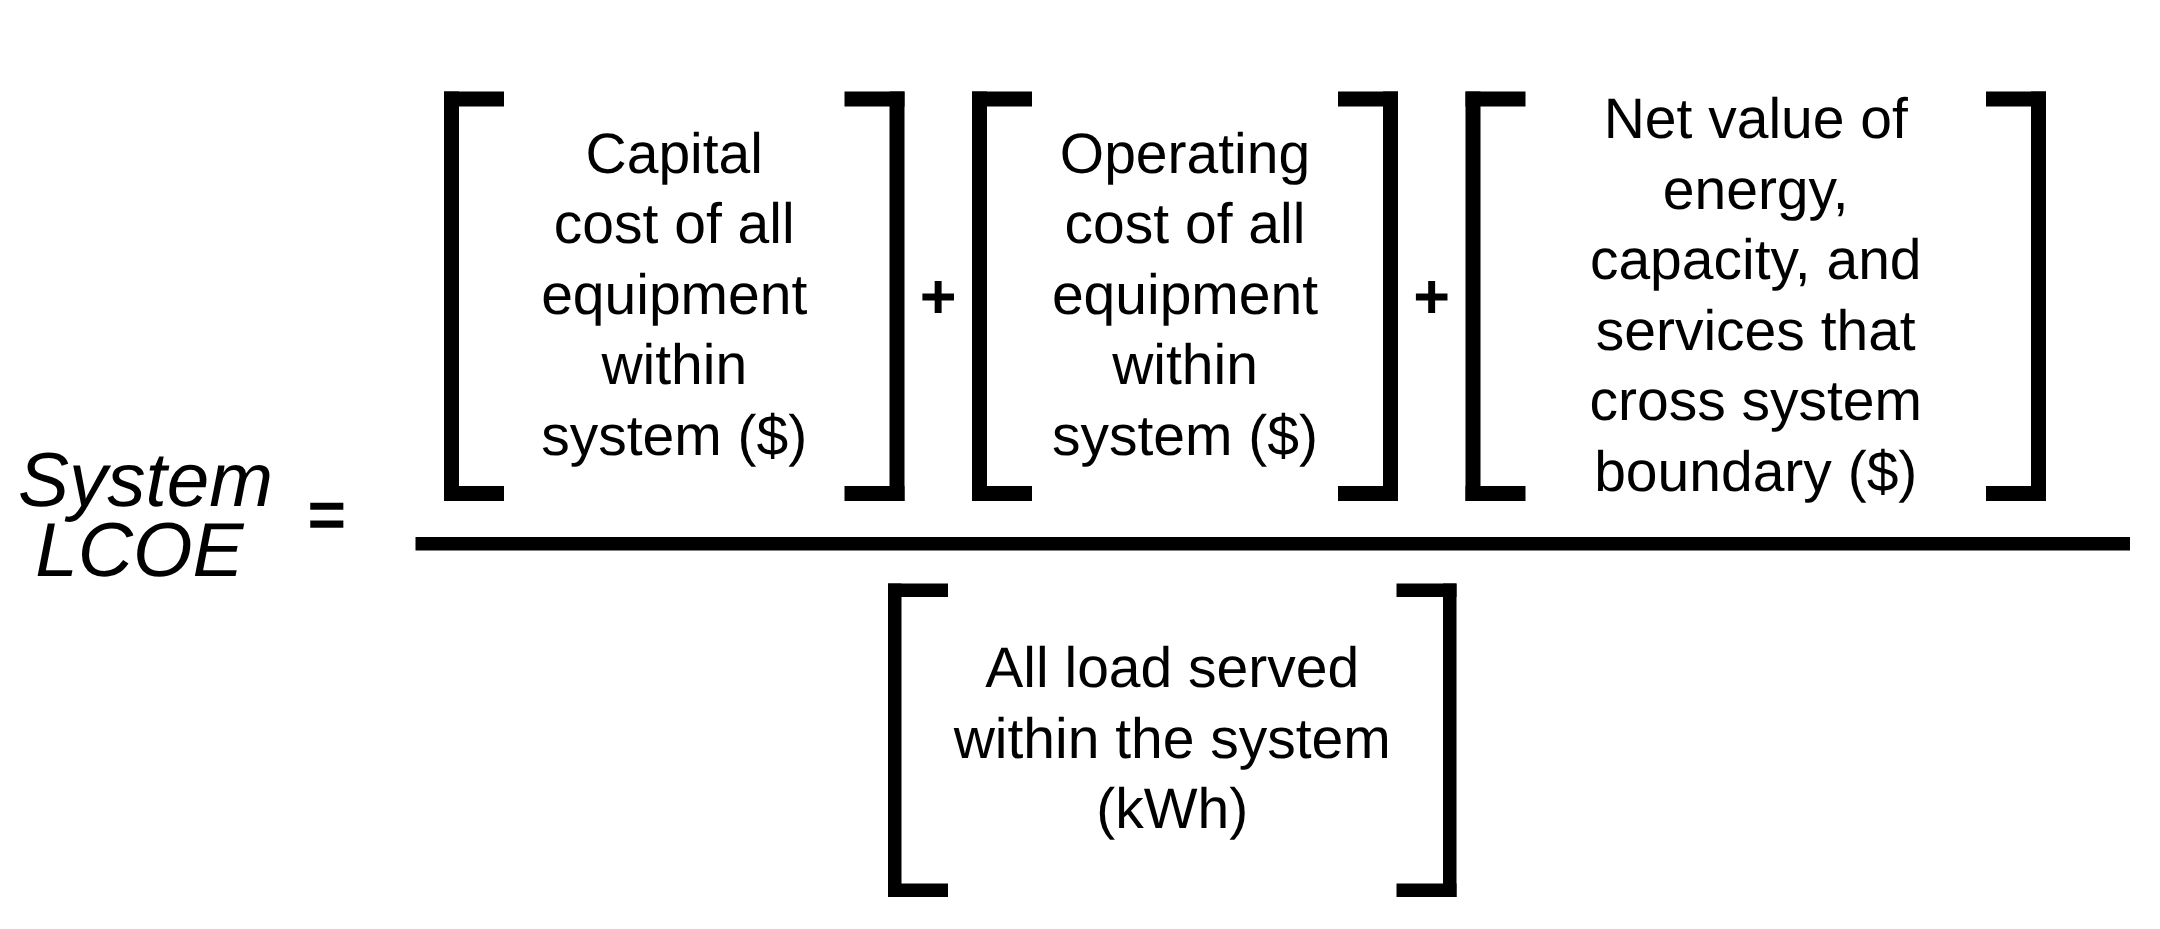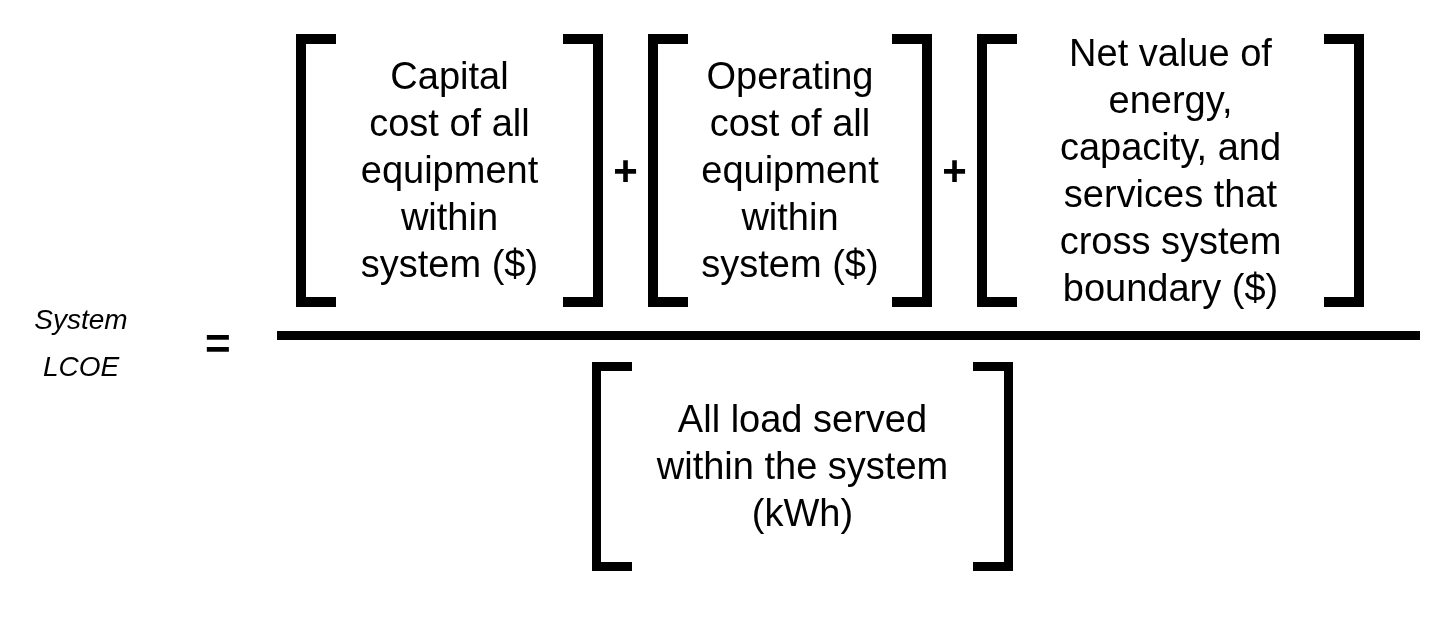--- a/index.html
+++ b/index.html
@@ -13,45 +13,45 @@
     height: 619px;
     background: var(--bg, #ffffff);
     color: var(--ink, #000000);
     font-family: "Liberation Sans", sans-serif;
     overflow: hidden;
   }
 
   
   .lhs {
     position: absolute;
-    left: 0;
+    left: 12px;
     top: 296px;
     width: 162px;
     text-align: center;
     font-style: italic;
-    font-size: 28px;
+    font-size: 51px;
     line-height: 47px;
     white-space: pre-line;
   }
 
   
   .equals {
     position: absolute;
     left: 205px;
     top: 320px;
     font-size: 44px;
     line-height: 48px;
     font-weight: bold;
   }
 
   
   .fraction {
     position: absolute;
     left: 277px;
-    top: 34px;
+    top: 61px;
     width: 1143px;
   }
 
   .numerator {
     display: flex;
     align-items: stretch;
     height: 273px;
     padding-left: 19px;
   }
 
@@ -103,21 +103,21 @@
     height: 9px;
     background: var(--ink, #000000);
     margin-top: 24px;
   }
 
   .denominator-row {
     margin-top: 22px;
     padding-left: 315px;
   }
   .term.denom {
-    width: 421px;
+    width: 379px;
     height: 209px;
     justify-content: flex-end;
   }
   .denom .br { width: 31px; }
   .denom .br.left {
     border-left-width: 9px;
     border-top-width: 9px;
     border-bottom-width: 9px;
   }
   .denom .br.right {

